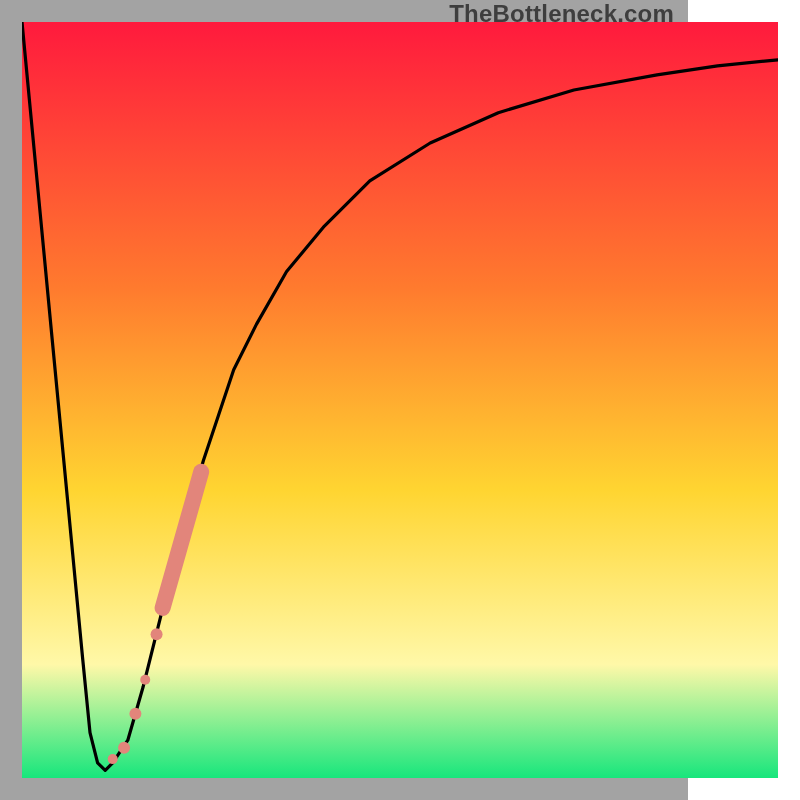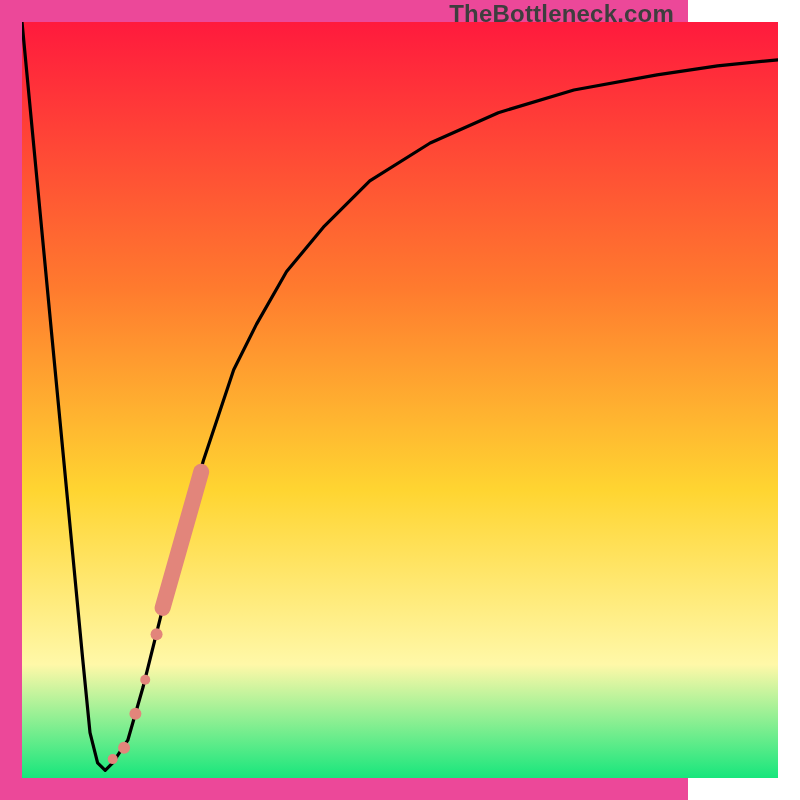--- a/index.html
+++ b/index.html
@@ -7,21 +7,21 @@
     padding: 0;
     width: 800px;
     height: 800px;
     overflow: hidden;
     font-family: Arial, Helvetica, sans-serif;
   }
   .chart-container {
     position: relative;
     width: 688px;
     height: 800px;
-    background: #ec4899;
+    background: #a3a3a3;
   }
   .plot-area {
     position: absolute;
     left: 22px;
     top: 22px;
     width: 756px;
     height: 756px;
     overflow: hidden;
   }
   .watermark {

